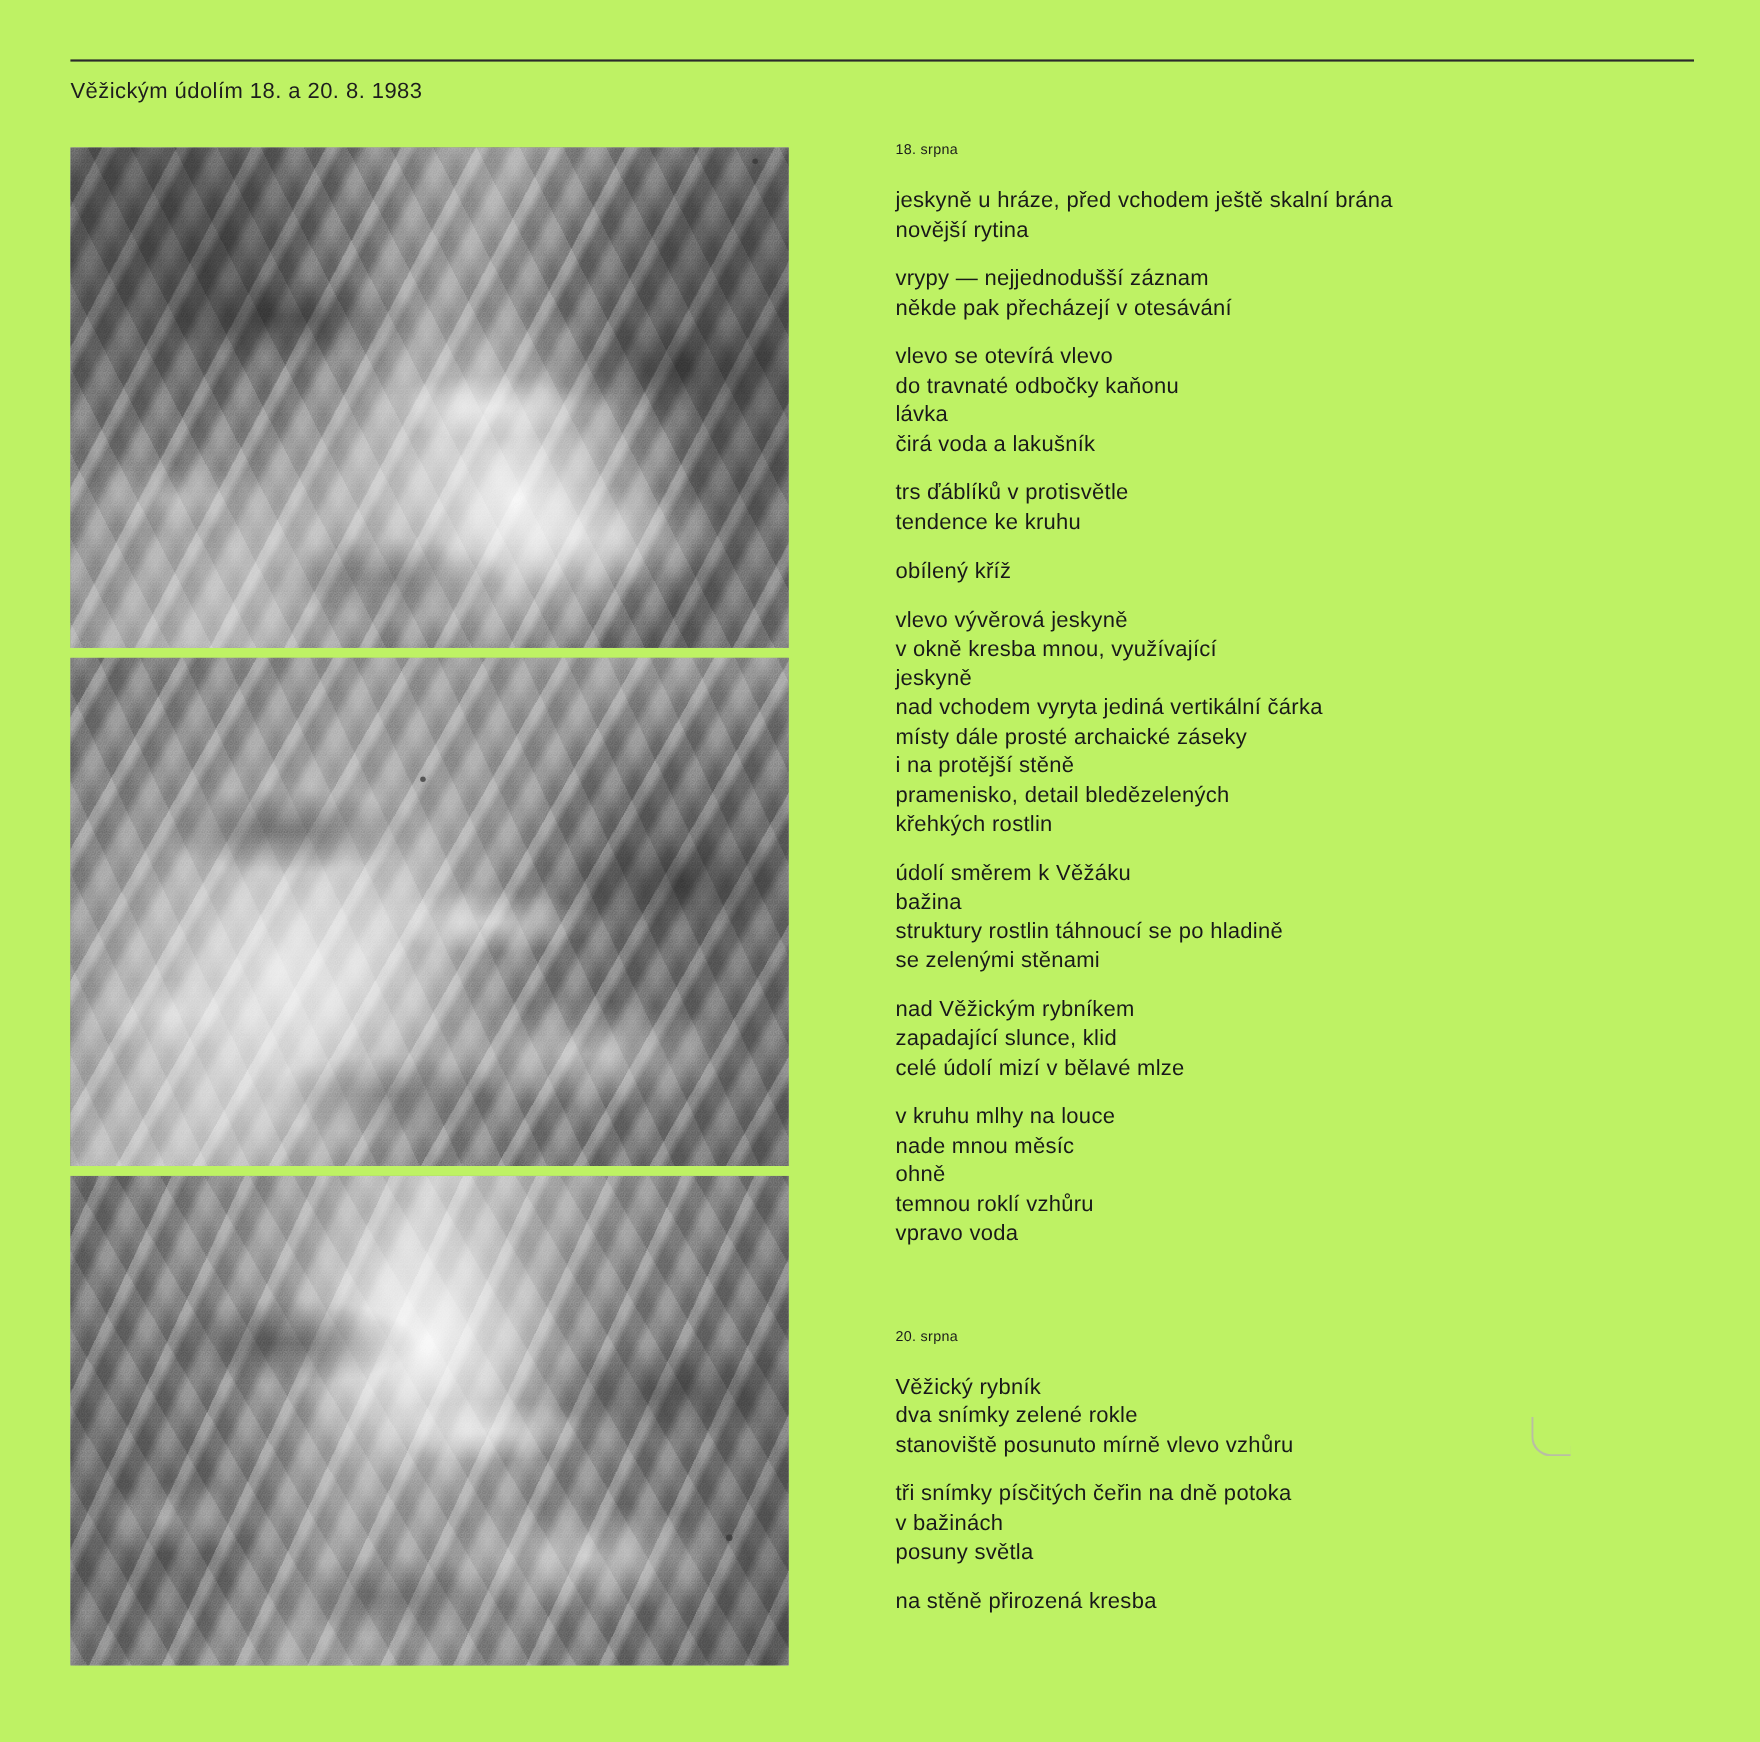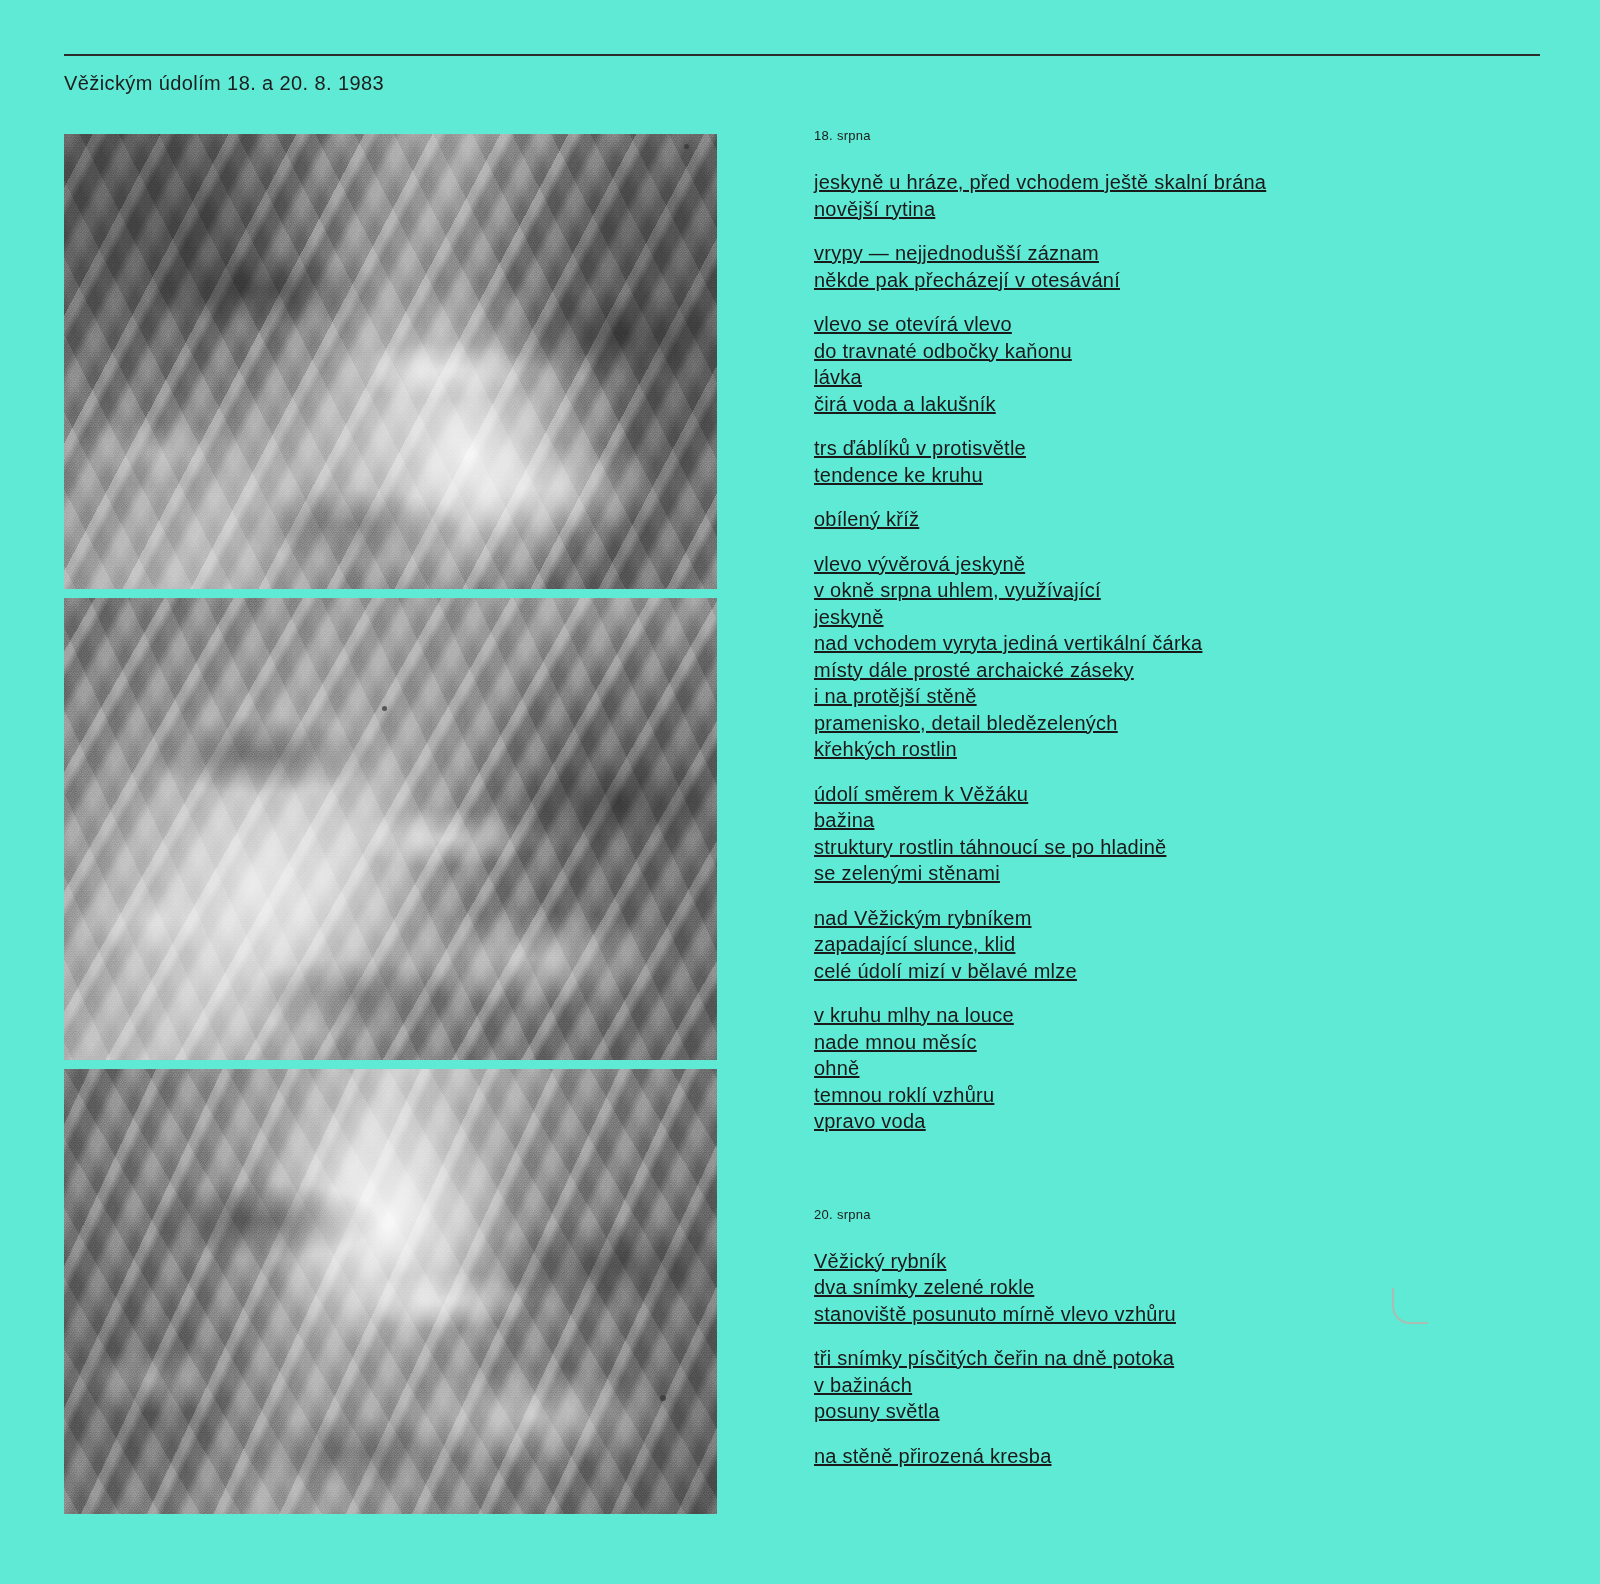--- a/index.html
+++ b/index.html
@@ -14,21 +14,21 @@
     color: #1a1a1a;
     position: relative;
     overflow: hidden;
     background: #f7f6f3;
   }
   .page {
     position: absolute;
     left: 0; top: 0;
     width: 1600px;
     height: 1584px;
-    background: #5eead4;
+    background: #bef264;
   }
   .rule {
     position: absolute;
     left: 64px;
     top: 54px;
     width: 1476px;
     height: 2px;
     background: #2b2b2b;
   }
   .header-title {
@@ -131,21 +131,20 @@
     width: 700px;
   }
   .day-head {
     font-size: 13px;
     letter-spacing: 0.3px;
     margin: 0 0 26px 0;
     color: #1b1b1b;
   }
   .stanza {
     margin: 0 0 18px 0;
-    text-decoration: underline;
   }
   .line {
     font-size: 20px;
     line-height: 26.5px;
     letter-spacing: 0.25px;
     color: #191919;
     white-space: nowrap;
   }
   .gap-big { height: 54px; }
   .pencil-mark {
@@ -224,21 +223,21 @@
         <div class="line">trs ďáblíků v protisvětle</div>
         <div class="line">tendence ke kruhu</div>
       </div>
 
       <div class="stanza">
         <div class="line">obílený kříž</div>
       </div>
 
       <div class="stanza">
         <div class="line">vlevo vývěrová jeskyně</div>
-        <div class="line">v okně srpna uhlem, využívající</div>
+        <div class="line">v okně kresba mnou, využívající</div>
         <div class="line">jeskyně</div>
         <div class="line">nad vchodem vyryta jediná vertikální čárka</div>
         <div class="line">místy dále prosté archaické záseky</div>
         <div class="line">i na protější stěně</div>
         <div class="line">pramenisko, detail bledězelených</div>
         <div class="line">křehkých rostlin</div>
       </div>
 
       <div class="stanza">
         <div class="line">údolí směrem k Věžáku</div>

